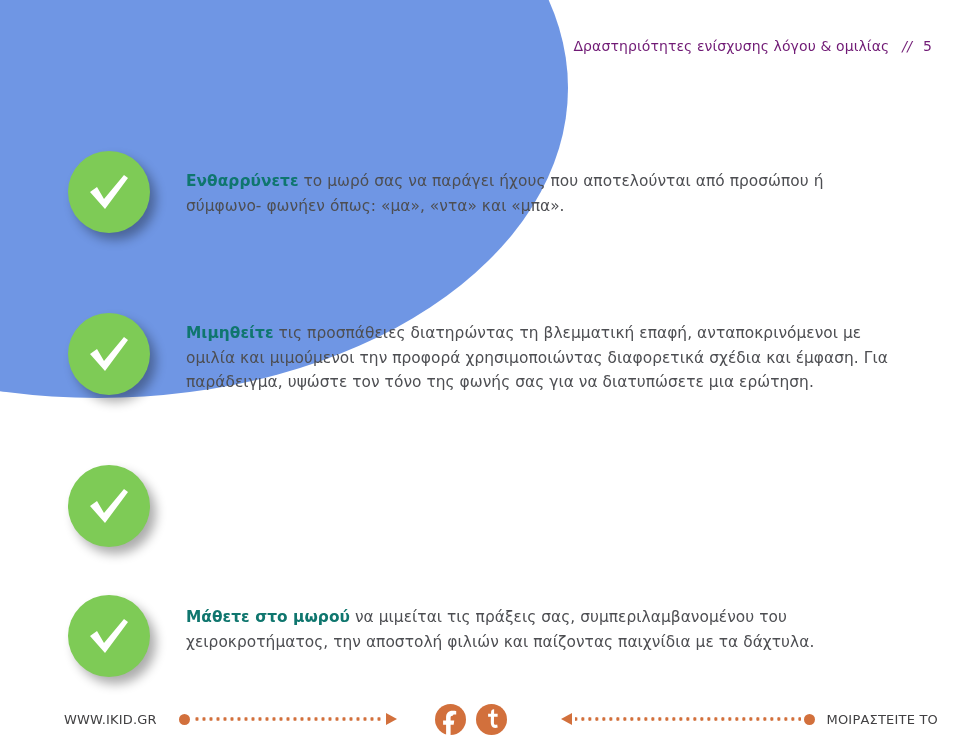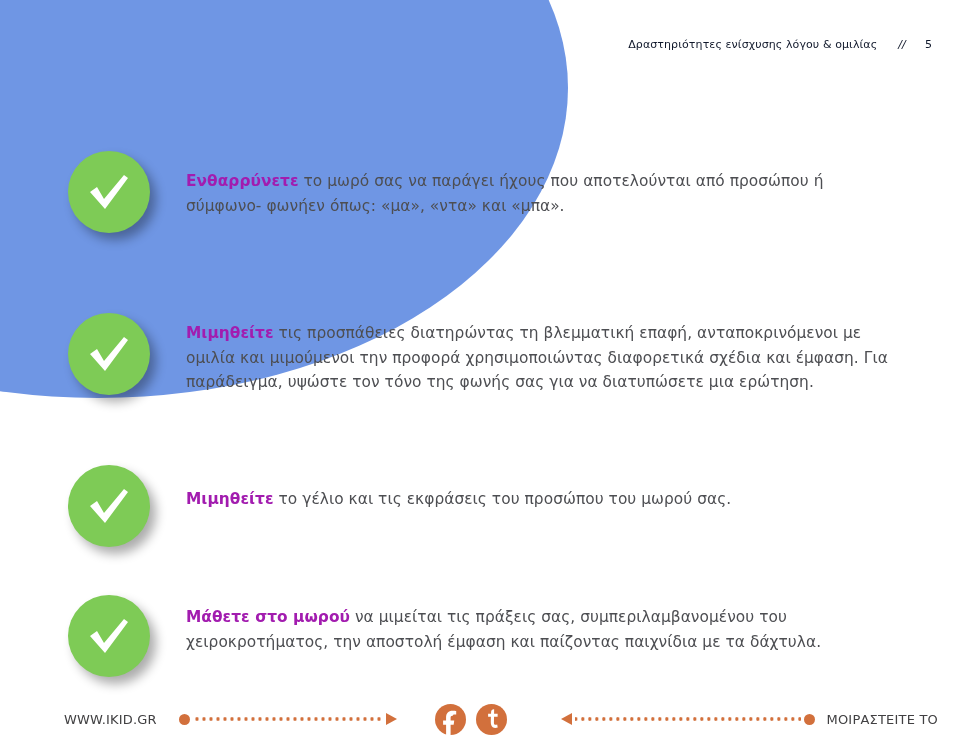--- a/index.html
+++ b/index.html
@@ -31,23 +31,23 @@
   }
 
   
   .page-header {
     position: absolute;
     top: 38px;
     right: 28px;
     z-index: 5;
     display: flex;
     align-items: baseline;
-    gap: 8px;
-    color: #0f172a;
-    font-size: 11px;
+    gap: 0;
+    color: #701a75;
+    font-size: 14px;
     letter-spacing: .1px;
     white-space: nowrap;
   }
   .page-header .hdr-title { font-weight: 400; }
   .page-header .hdr-sep {
     margin-left: 13px;
     margin-right: 11px;
     font-style: italic;
     font-weight: 400;
   }
@@ -95,21 +95,21 @@
     font-size: 15.4px;
     line-height: 1.60;
     letter-spacing: 0.05px;
   }
   .tip-row.r1 .tip-text { padding-top: 8px; }
   .tip-row.r2 .tip-text { padding-top: 22px; }
   .tip-row.r3 .tip-text { padding-top: 10px; }
   .tip-text b,
   .tip-text .lead {
     font-weight: bold;
-    color: #a21caf;
+    color: #0f766e;
   }
 
   
   .footer {
     position: absolute;
     left: 0;
     bottom: 0;
     width: 960px;
     height: 60px;
     z-index: 6;
@@ -220,33 +220,30 @@
         <b class="lead">Μιμηθείτε</b><span> τις προσπάθειες διατηρώντας τη βλεμματική επαφή, ανταποκρινόμενοι με ομιλία και μιμούμενοι την προφορά χρησιμοποιώντας διαφορετικά σχέδια και έμφαση. Για παράδειγμα, υψώστε τον τόνο της φωνής σας για να διατυπώσετε μια ερώτηση.</span>
       </div>
     </div>
 
     <div class="tip-row r2">
       <div class="check-badge">
         <svg width="46" height="40" viewBox="0 0 46 40" aria-hidden="true">
           <path d="M4 20 L11 15 L18 27 L38 3 L42 6 L19 37 Z" fill="#ffffff"></path>
         </svg>
       </div>
+    </div>
+
+    <div class="tip-row r3">
+      <div class="check-badge">
+        <svg width="46" height="40" viewBox="0 0 46 40" aria-hidden="true">
+          <path d="M4 20 L11 15 L18 27 L38 3 L42 6 L19 37 Z" fill="#ffffff"></path>
+        </svg>
+      </div>
       <div class="tip-text">
-        <b class="lead">Μιμηθείτε</b><span> το γέλιο και τις εκφράσεις του προσώπου του μωρού σας.</span>
-      </div>
-    </div>
-
-    <div class="tip-row r3">
-      <div class="check-badge">
-        <svg width="46" height="40" viewBox="0 0 46 40" aria-hidden="true">
-          <path d="M4 20 L11 15 L18 27 L38 3 L42 6 L19 37 Z" fill="#ffffff"></path>
-        </svg>
-      </div>
-      <div class="tip-text">
-        <b class="lead">Μάθετε στο μωρού</b><span> να μιμείται τις πράξεις σας, συμπεριλαμβανομένου του χειροκροτήματος, την αποστολή έμφαση και παίζοντας παιχνίδια με τα δάχτυλα.</span>
+        <b class="lead">Μάθετε στο μωρού</b><span> να μιμείται τις πράξεις σας, συμπεριλαμβανομένου του χειροκροτήματος, την αποστολή φιλιών και παίζοντας παιχνίδια με τα δάχτυλα.</span>
       </div>
     </div>
 
   </div>
 
   <div class="footer">
 
     <span class="footer-url">WWW.IKID.GR</span>
 
     <div class="dotline left">

